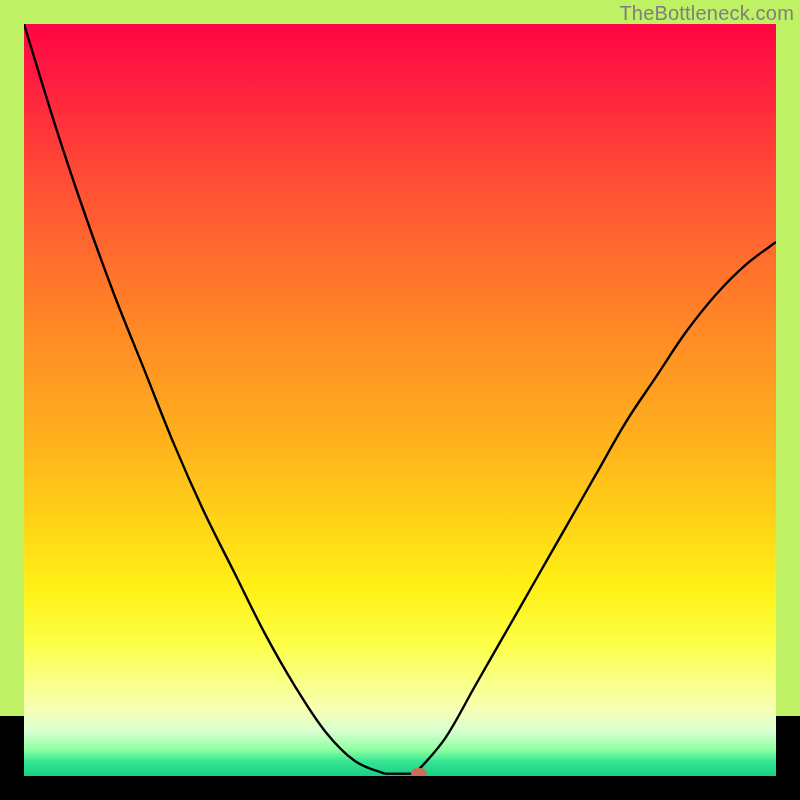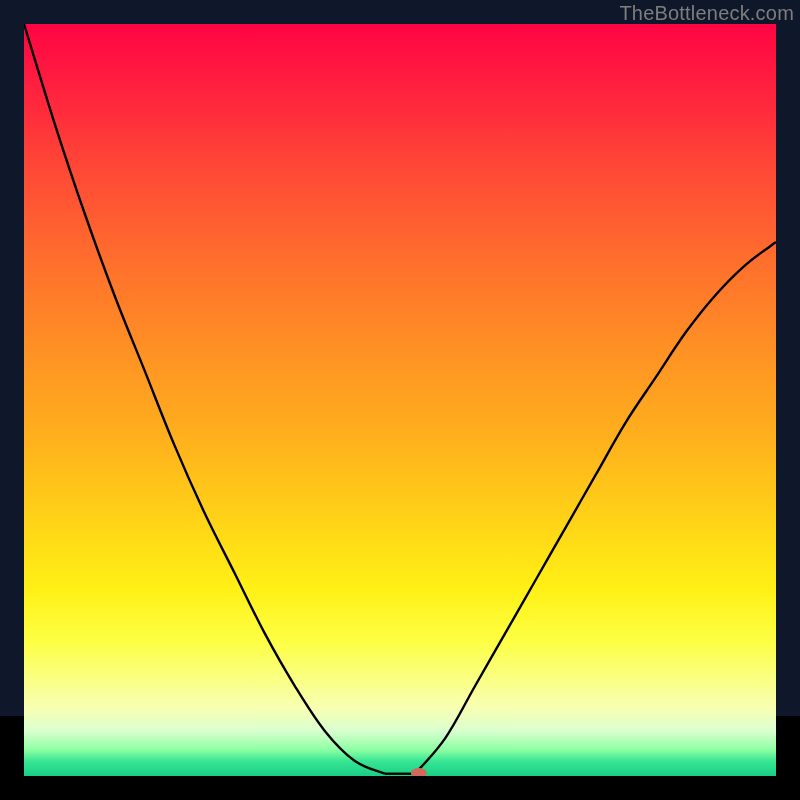--- a/index.html
+++ b/index.html
@@ -8,21 +8,21 @@
     width: 800px;
     height: 800px;
     overflow: hidden;
     background: #000;
     font-family: Arial, Helvetica, sans-serif;
   }
   .wrap {
     position: relative;
     width: 800px;
     height: 716px;
-    background: #0f172a;
+    background: #bef264;
   }
   .plot-area {
     position: absolute;
     left: 24px;
     top: 24px;
     width: 752px;
     height: 752px;
     background: linear-gradient(to bottom,
       #ff0444 0%,
       #ff1f3f 8%,

